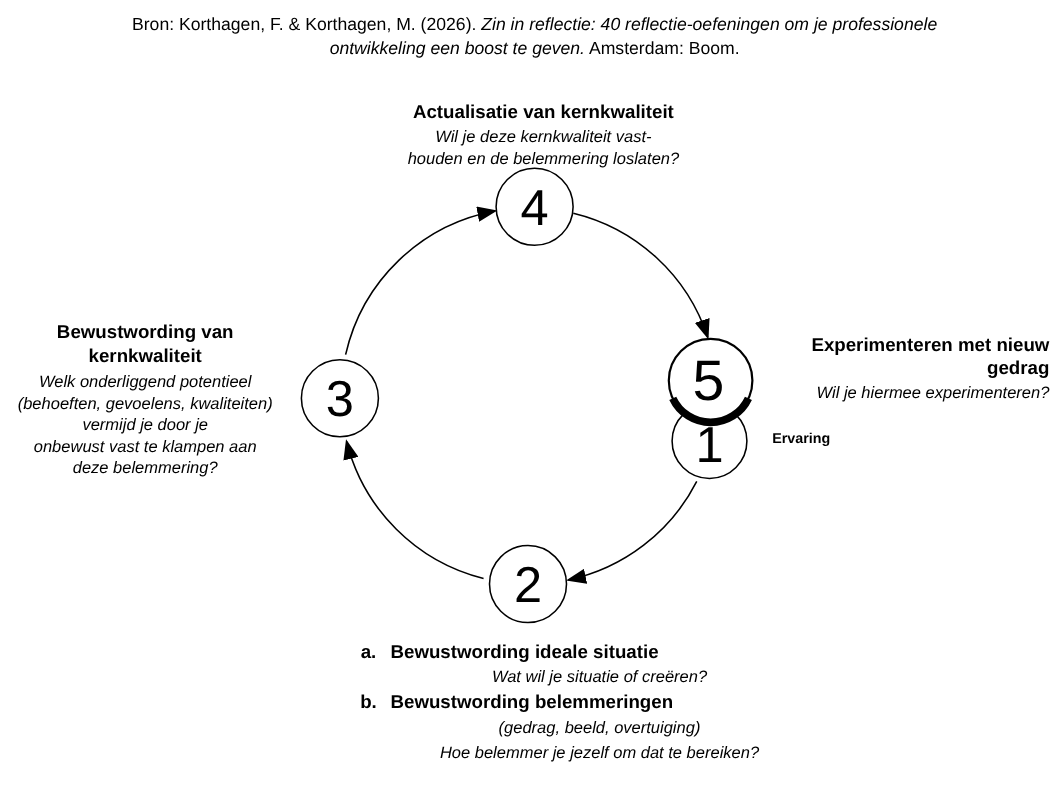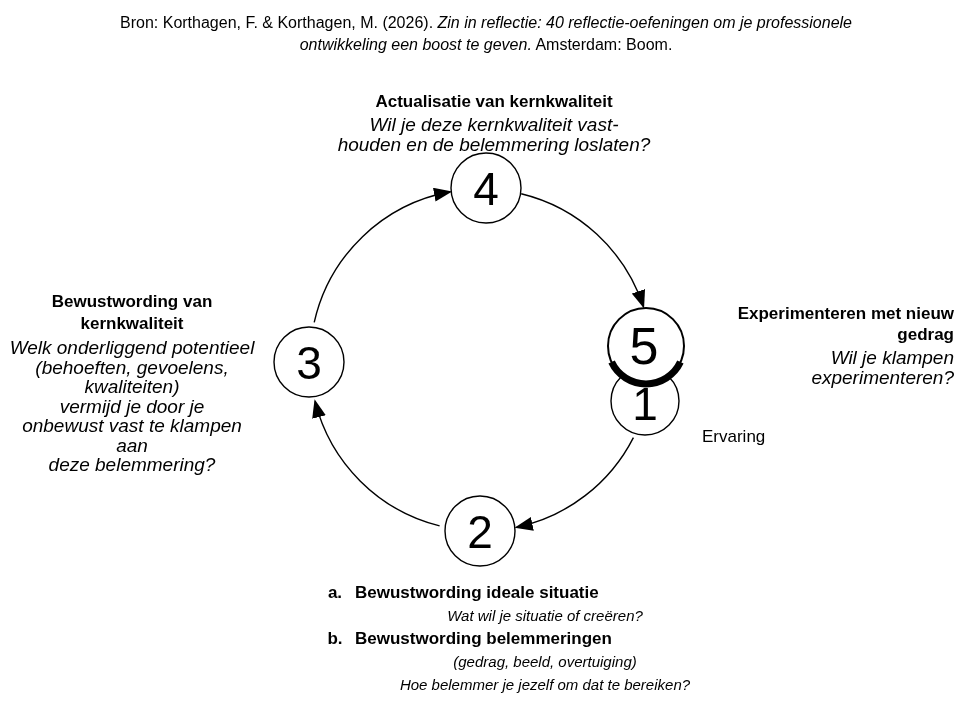--- a/index.html
+++ b/index.html
@@ -28,21 +28,21 @@
   }
   .citation .italic { font-style: italic; }
 
   .step-title {
     font-weight: bold;
     font-size: 17px;
     line-height: 22px;
   }
   .step-question {
     font-style: italic;
-    font-size: 19px;
+    font-size: 15px;
     line-height: 19.5px;
   }
 
   .label-top {
     left: 314px;
     top: 91px;
     width: 360px;
     text-align: center;
   }
   .label-top .step-question { margin-top: 2px; }
@@ -59,23 +59,22 @@
     top: 303px;
     width: 252px;
     text-align: right;
   }
   .label-right .step-title { line-height: 21px; }
   .label-right .step-question { margin-top: 3px; }
 
   .label-ervaring {
     left: 702px;
     top: 391px;
-    font-weight: normal;
-    font-size: 17px;
-    margin-top: 36px;
+    font-weight: bold;
+    font-size: 13px;
   }
 
   .label-bottom {
     left: 315px;
     top: 581px;
     width: 420px;
   }
   .bottom-row {
     display: flex;
     align-items: baseline;
@@ -175,21 +174,21 @@
     <div class="step-question preline">Welk onderliggend potentieel
 (behoeften, gevoelens, kwaliteiten)
 vermijd je door je
 onbewust vast te klampen aan
 deze belemmering?</div>
   </div>
 
   <div class="abs label-right">
     <div class="step-title preline">Experimenteren met nieuw
 gedrag</div>
-    <div class="step-question">Wil je klampen experimenteren?</div>
+    <div class="step-question">Wil je hiermee experimenteren?</div>
   </div>
 
   <div class="abs label-ervaring">Ervaring</div>
 
   <div class="abs label-bottom">
     <div class="bottom-row">
       <span class="bottom-marker">a.</span>
       <span class="bottom-title">Bewustwording ideale situatie</span>
     </div>
     <div class="bottom-question">Wat wil je situatie of creëren?</div>

